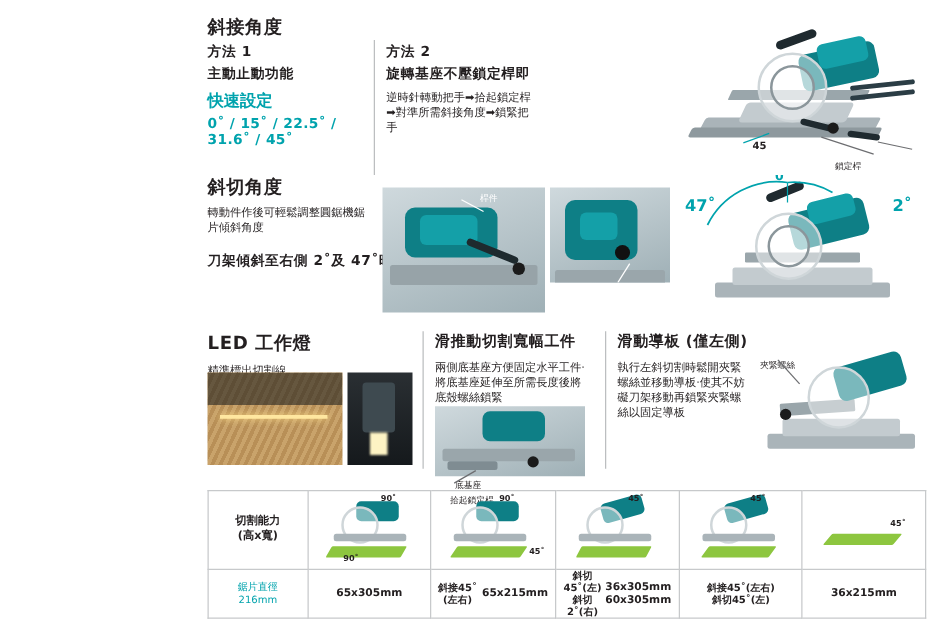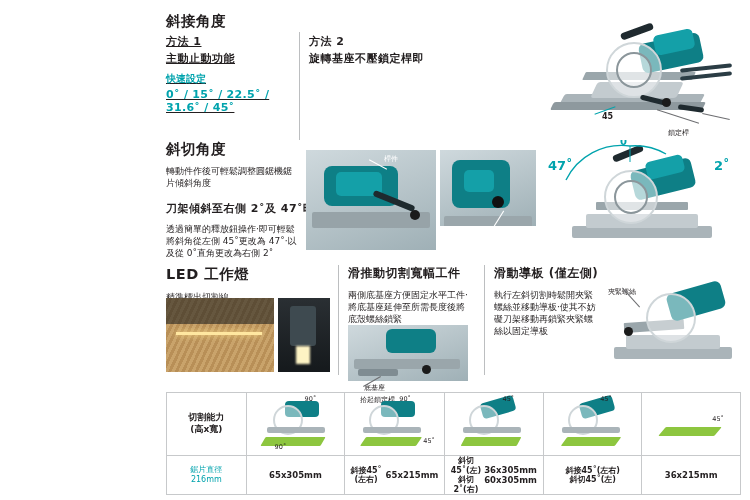--- a/index.html
+++ b/index.html
@@ -59,49 +59,50 @@
     padding:0;
   }
   .cell-label{
     font-weight:bold;font-size:9px;line-height:1.3;
   }
   .cell-teal{color:#00a3ad;font-weight:normal;font-size:8px;line-height:1.25;}
   .cell-cap{font-weight:bold;font-size:8.5px;}
   .cell-ang{font-weight:bold;font-size:8px;line-height:1.2;}
 
   .miniwrap{position:relative;width:100%;height:100%;}
-  .ang-lbl{position:absolute;font-size:6.5px;font-weight:normal;color:#231f20;}
+  .ang-lbl{position:absolute;font-size:6.5px;font-weight:bold;color:#231f20;}
   .green-ln{position:absolute;background:#8dc63f;}
 
   .grainA{background:
      repeating-linear-gradient(115deg,#c9a36b 0px,#c9a36b 3px,#b88f57 3px,#b88f57 6px);}
   .darkroom{background:linear-gradient(180deg,#2a2f33 0%,#15191c 100%);}
   .tealroom{background:linear-gradient(160deg,#cfd9dd 0%,#9fb0b6 100%);}
 </style>
 </head>
 <body>
 
 <div class="page">
 
   <div class="sec" style="left:166px;top:12px;width:575px;height:130px;">
 
     <div class="heading h-main">斜接角度</div>
 
-    <div style="position:absolute;left:0;top:22px;width:125px;text-decoration:underline;">
+    <div style="position:absolute;left:0;top:22px;width:125px;">
       <div class="heading h-sub">方法 1</div>
       <div class="heading h-sub" style="margin-top:2px;">主動止動功能</div>
-      <div class="teal-b" style="font-size:10px;margin-top:6px;">快速設定</div>
+      <div class="teal-b" style="font-size:13px;margin-top:6px;">快速設定</div>
       <div class="teal-b" style="font-size:11px;margin-top:2px;letter-spacing:0.3px;">0˚ / 15˚ / 22.5˚ / 31.6˚ / 45˚</div>
     </div>
 
     <div class="bar" style="left:133px;top:20px;height:108px;"></div>
 
     <div style="position:absolute;left:143px;top:22px;width:125px;">
       <div class="heading h-sub">方法 2</div>
       <div class="heading h-sub" style="margin-top:2px;">旋轉基座不壓鎖定桿即</div>
+      <div class="txt" style="margin-top:7px;width:122px;">逆時針轉動把手➡拾起鎖定桿➡對準所需斜接角度➡鎖緊把手</div>
     </div>
 
     <div class="photo" style="left:278px;top:8px;width:295px;height:118px;background:#ffffff;">
       <div class="saw" style="left:0;top:0;width:295px;height:118px;">
 
         <div class="base" style="left:118px;top:74px;width:140px;height:11px;transform:skewX(-28deg);background:#aab4b9;"></div>
         <div class="base" style="left:108px;top:82px;width:152px;height:8px;transform:skewX(-26deg);background:#8e999e;"></div>
 
         <div class="base" style="left:150px;top:62px;width:86px;height:16px;transform:skewX(-25deg);background:#c3cbcf;border-radius:3px;"></div>
 
@@ -131,21 +132,20 @@
       <div class="callout" style="left:224px;top:108px;">鎖定桿</div>
       <div class="leader" style="left:258px;top:96px;width:28px;transform:rotate(12deg);"></div>
       <div class="callout" style="left:268px;top:124px;">L把手</div>
     </div>
   </div>
 
   <div class="sec" style="left:166px;top:140px;width:575px;height:125px;">
     <div class="heading h-main">斜切角度</div>
     <div class="txt" style="margin-top:6px;width:130px;">轉動件作後可輕鬆調整圓鋸機鋸片傾斜角度</div>
     <div class="heading h-sub" style="margin-top:12px;width:150px;line-height:1.4;">刀架傾斜至右側 2˚及 47˚時</div>
-    <div class="txt" style="margin-top:6px;width:132px;">透過簡單的釋放鈕操作·即可輕鬆將斜角從左側 45˚更改為 47˚·以及從 0˚直角更改為右側 2˚</div>
 
     <div class="photo tealroom" style="left:140px;top:10px;width:130px;height:100px;">
       <div class="saw" style="left:0;top:0;width:130px;height:100px;">
         <div class="body" style="left:18px;top:16px;width:74px;height:40px;border-radius:8px;"></div>
         <div class="body2" style="left:30px;top:22px;width:46px;height:24px;"></div>
         <div class="base" style="left:6px;top:62px;width:118px;height:16px;background:#97a3a8;"></div>
         <div class="arm" style="left:66px;top:48px;width:44px;height:6px;transform:rotate(22deg);background:#1e2a2e;"></div>
         <div class="knob" style="left:104px;top:60px;width:10px;height:10px;"></div>
       </div>
       <div class="callout" style="left:78px;top:4px;color:#ffffff;">桿件</div>

